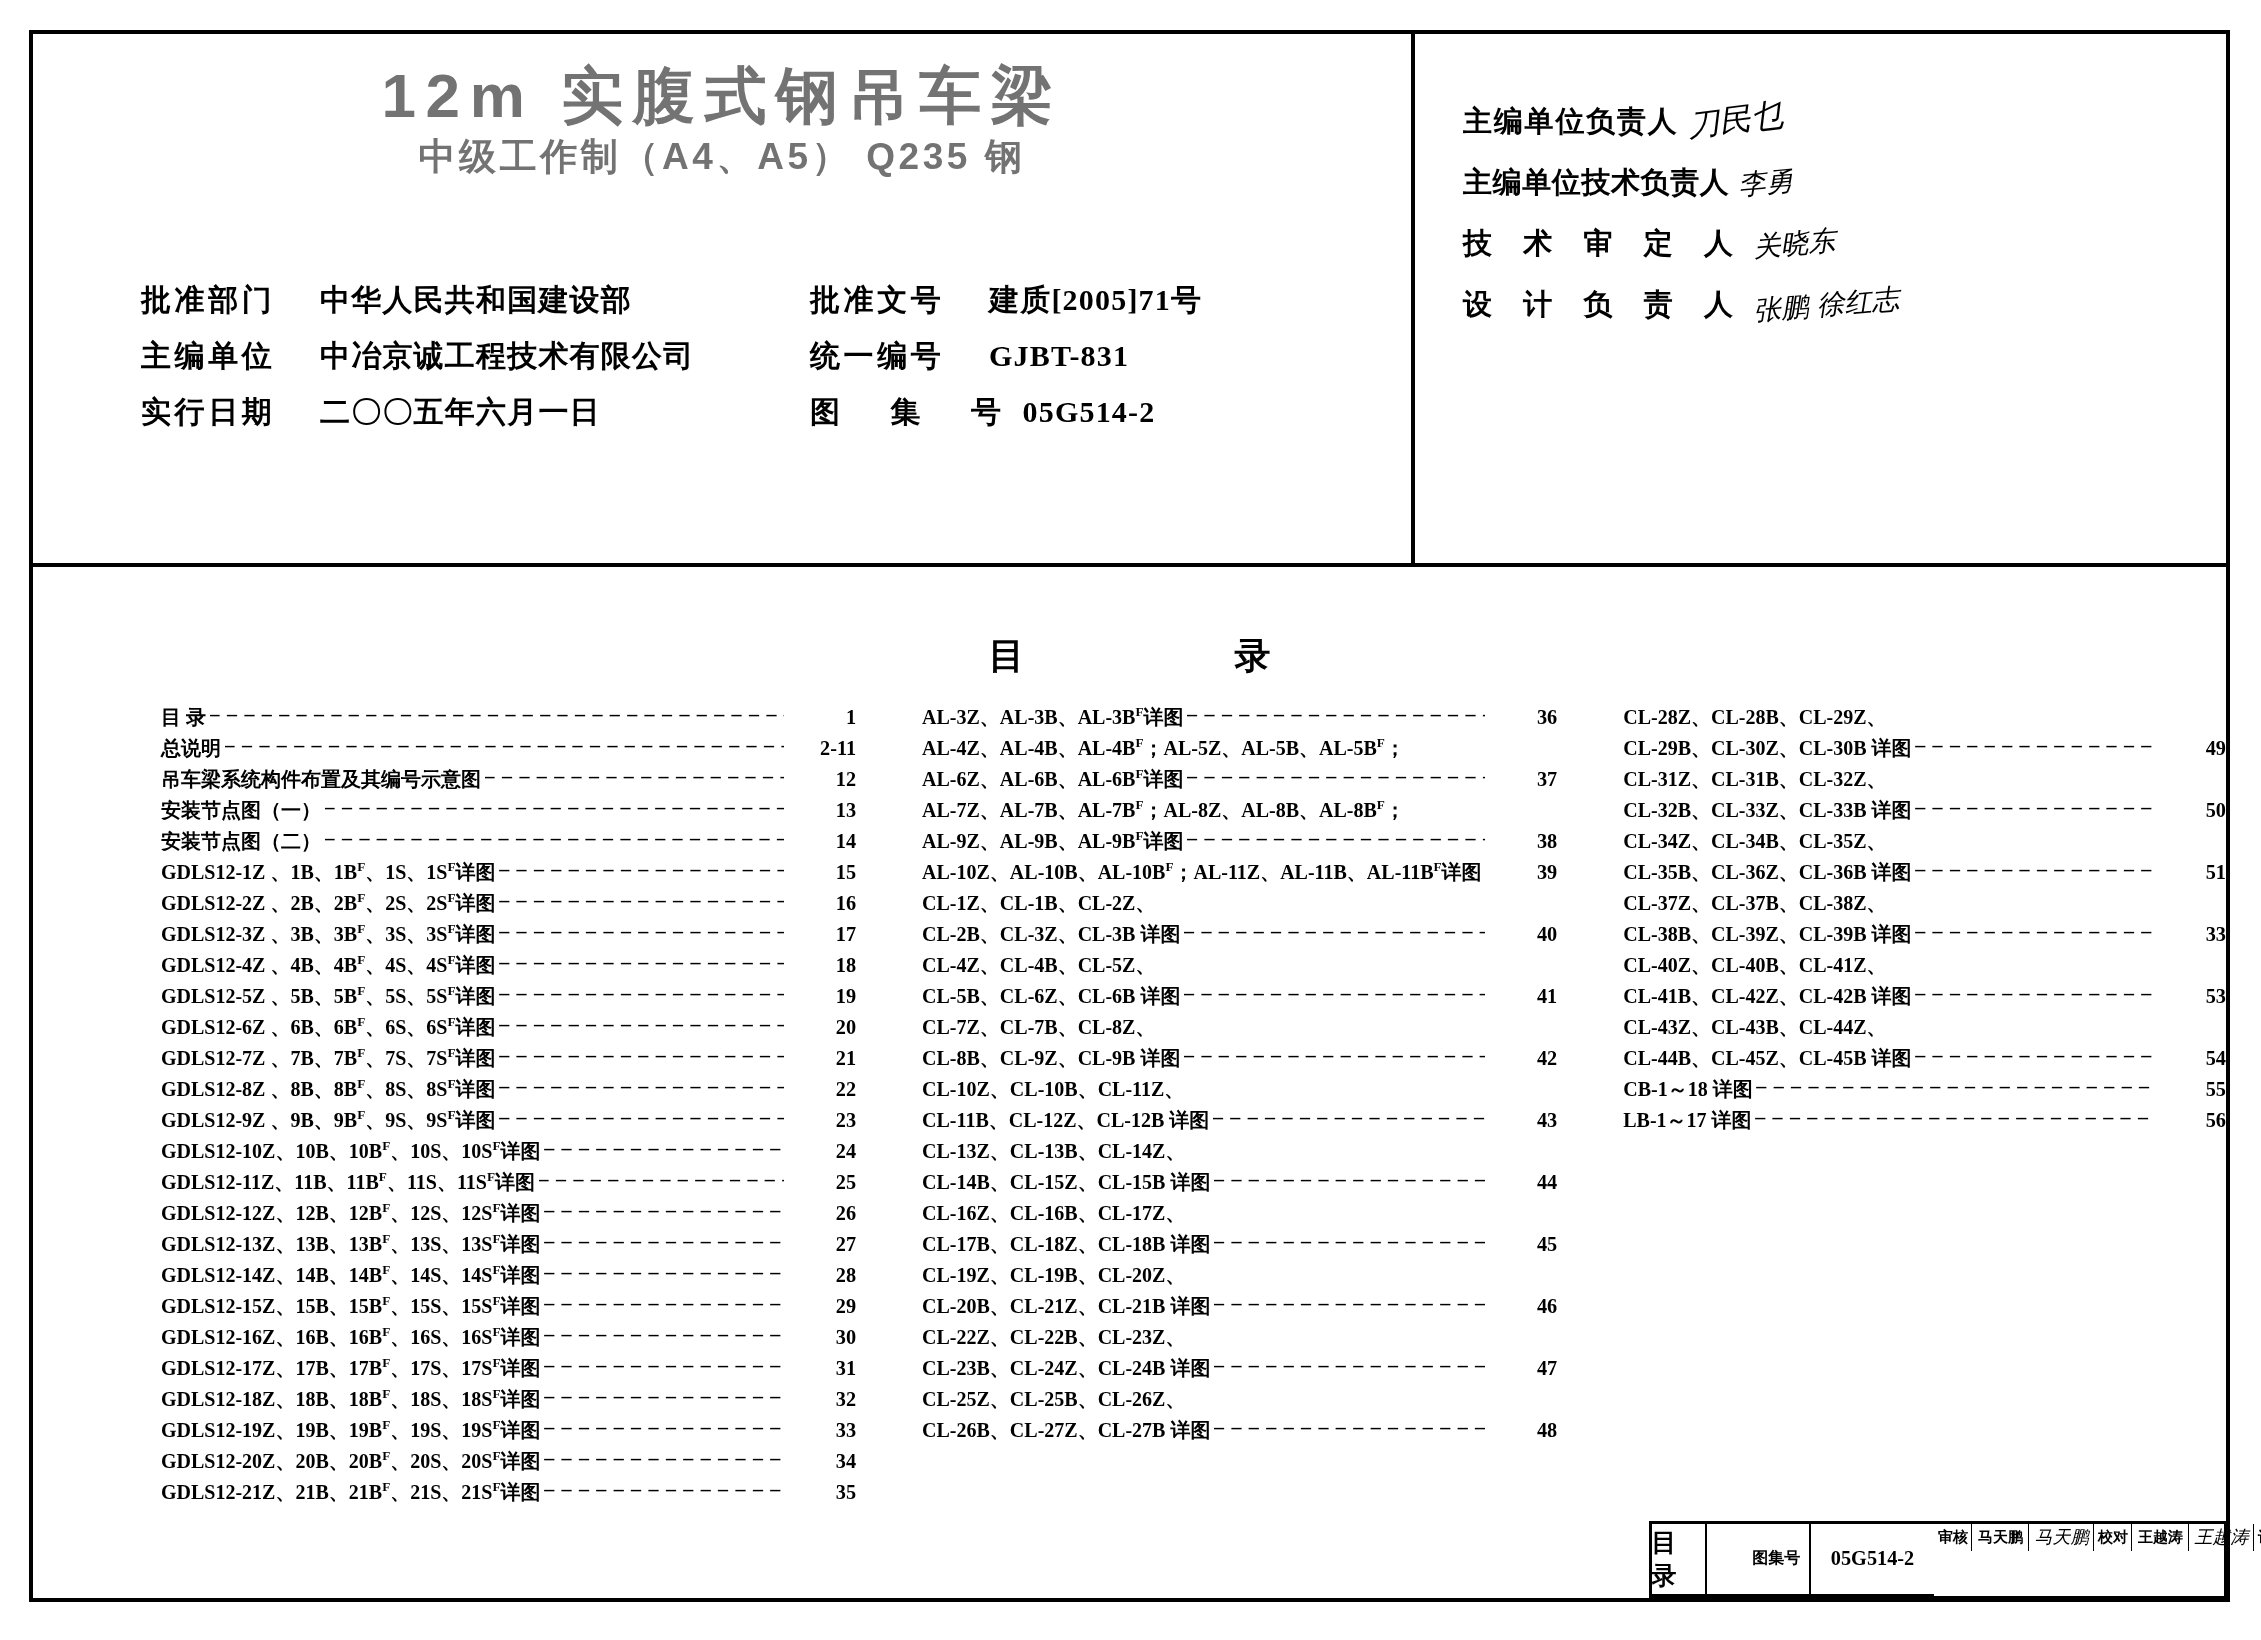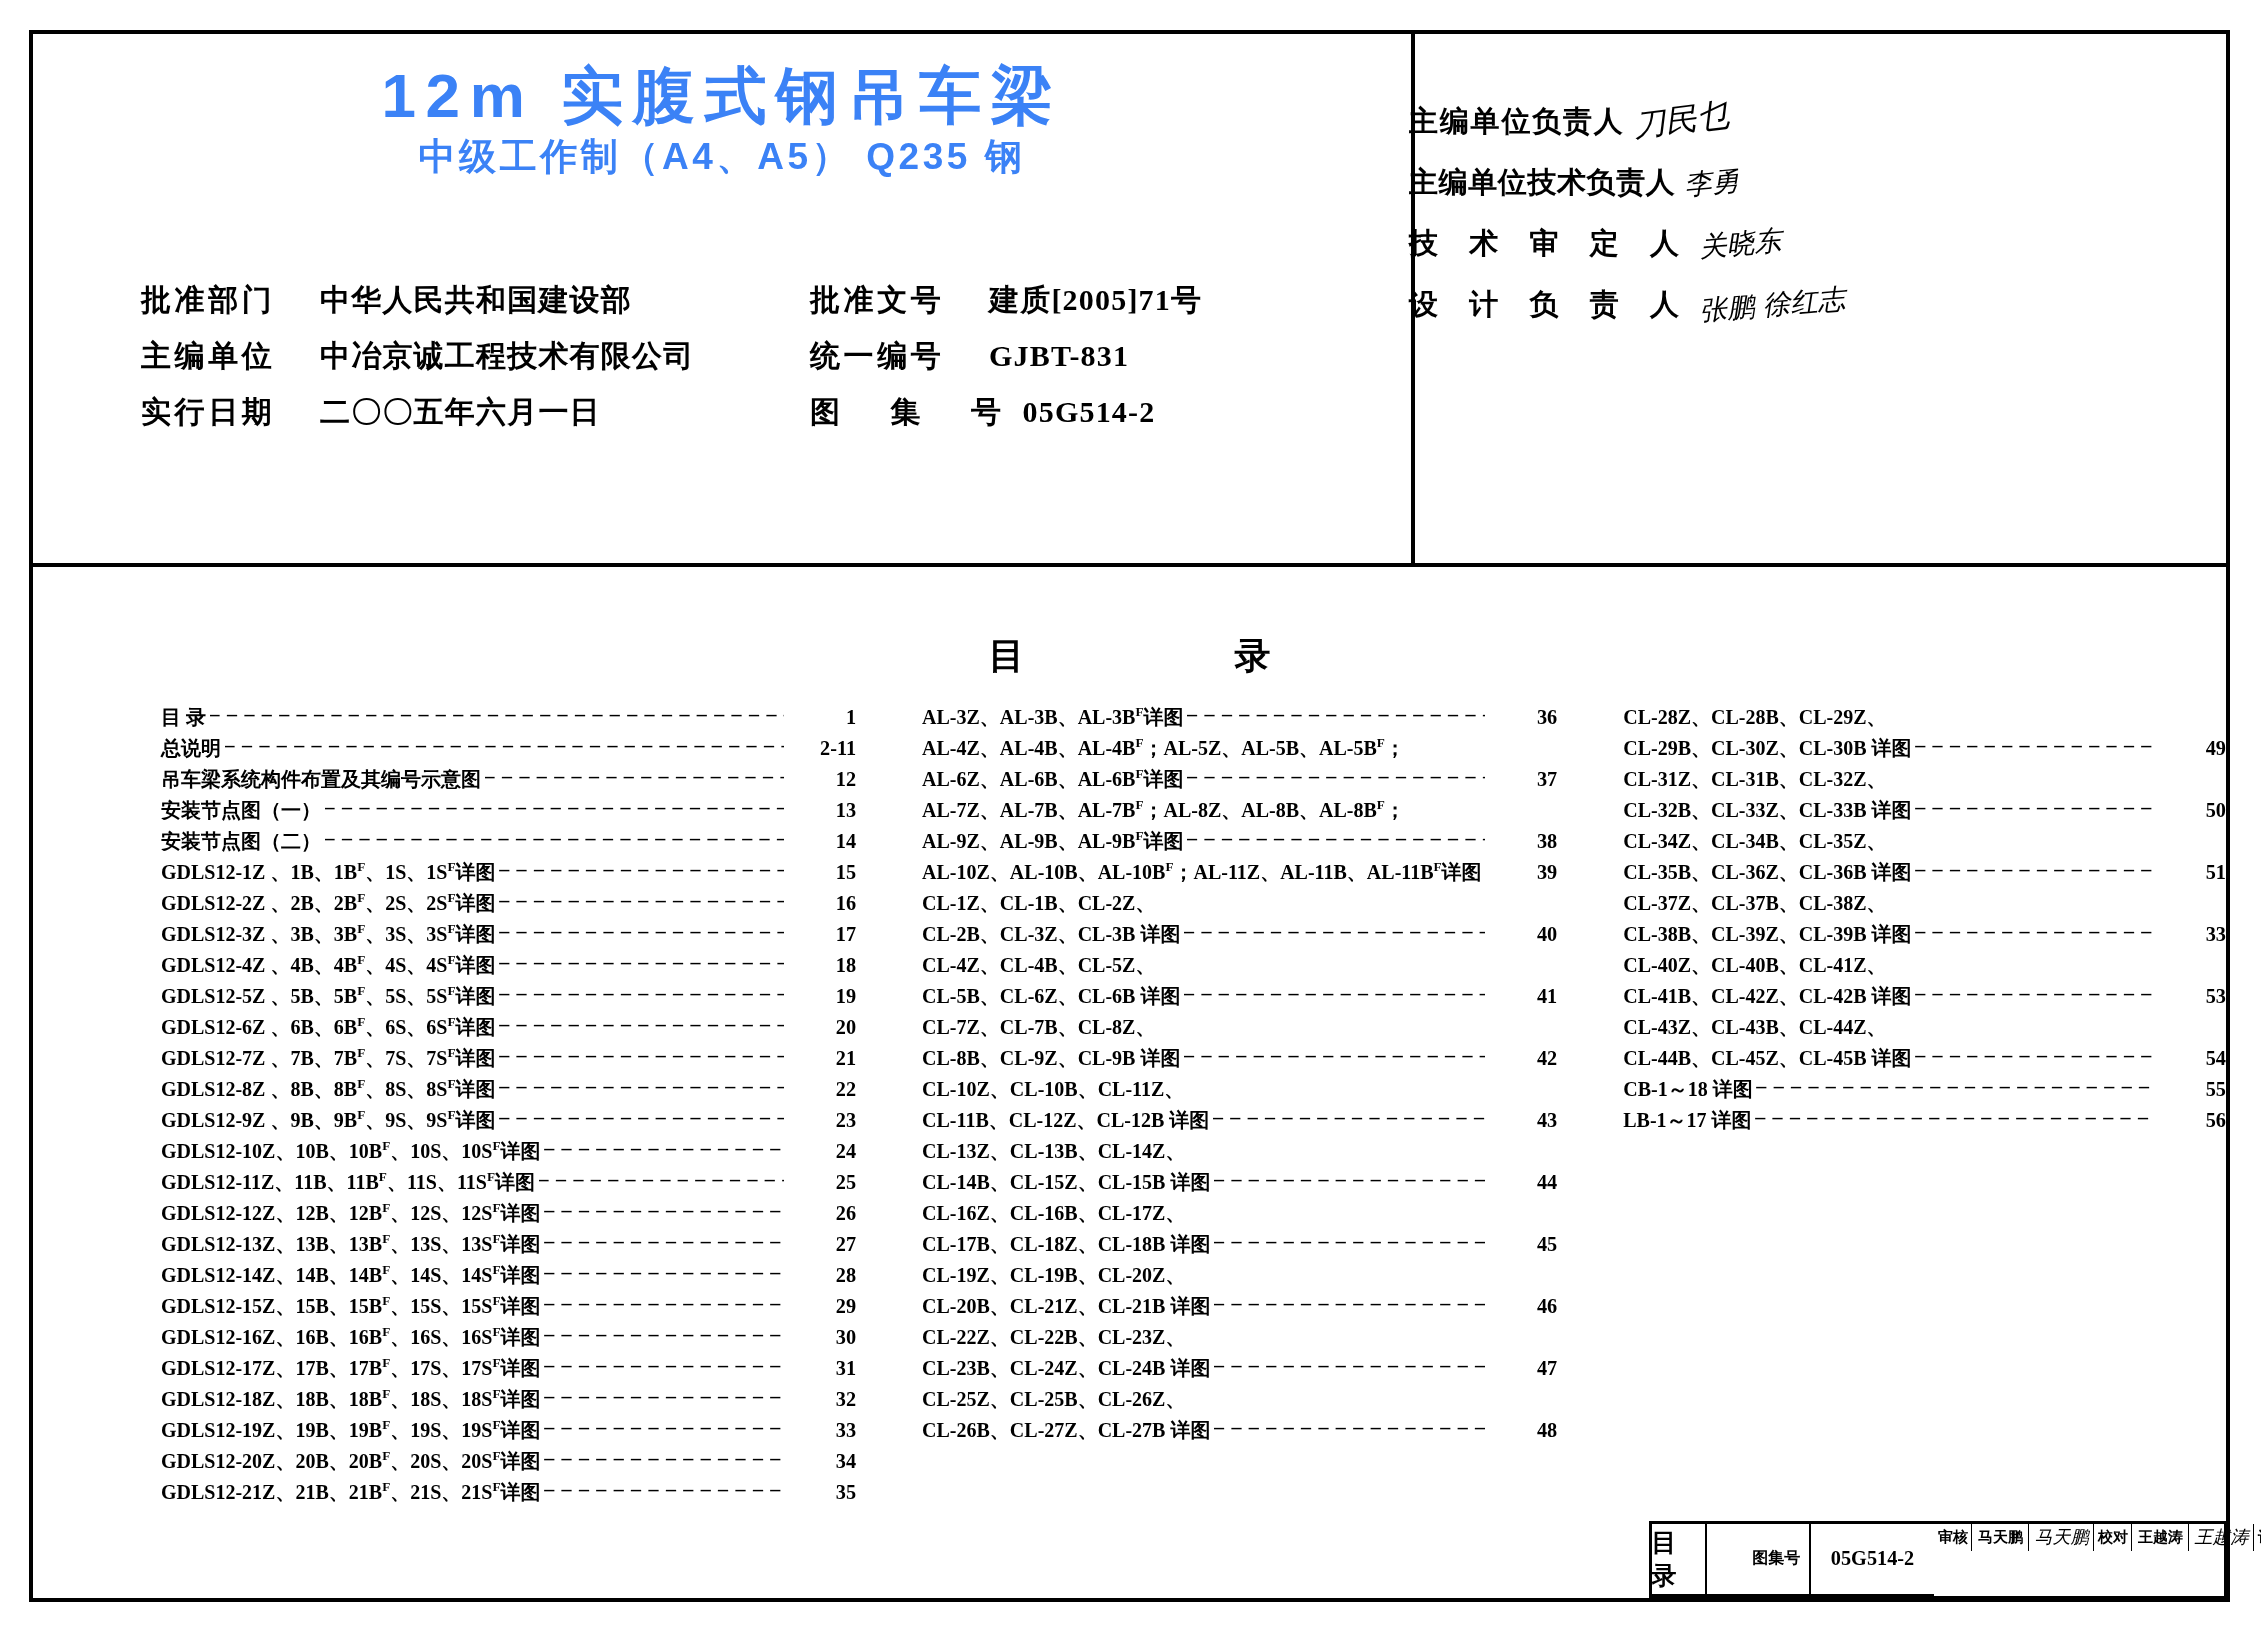--- a/index.html
+++ b/index.html
@@ -22,29 +22,29 @@
   
   #top-band{
     position:absolute;left:0;top:0;width:100%;height:533px;
     border-bottom:4.2px solid #000;box-sizing:border-box;
   }
   #title-zone{
     position:absolute;left:0;top:0;width:1382px;height:100%;
     border-right:4.2px solid #000;box-sizing:border-box;
   }
   #sign-zone{
-    position:absolute;left:1332px;top:0;right:0;height:100%;
+    position:absolute;left:1386px;top:0;right:0;height:100%;
   }
 
   
   .headline{
     text-align:center;
     font-family:"Liberation Sans","DejaVu Sans",sans-serif;
     font-weight:bold;
-    color:#3b82f6;
+    color:#737373;
   }
   #main-title{
     margin-top:29px;
     font-size:62px;
     letter-spacing:9.6px;
     line-height:1.05;
   }
   #sub-title{
     margin-top:9.6px;
     font-size:37px;

